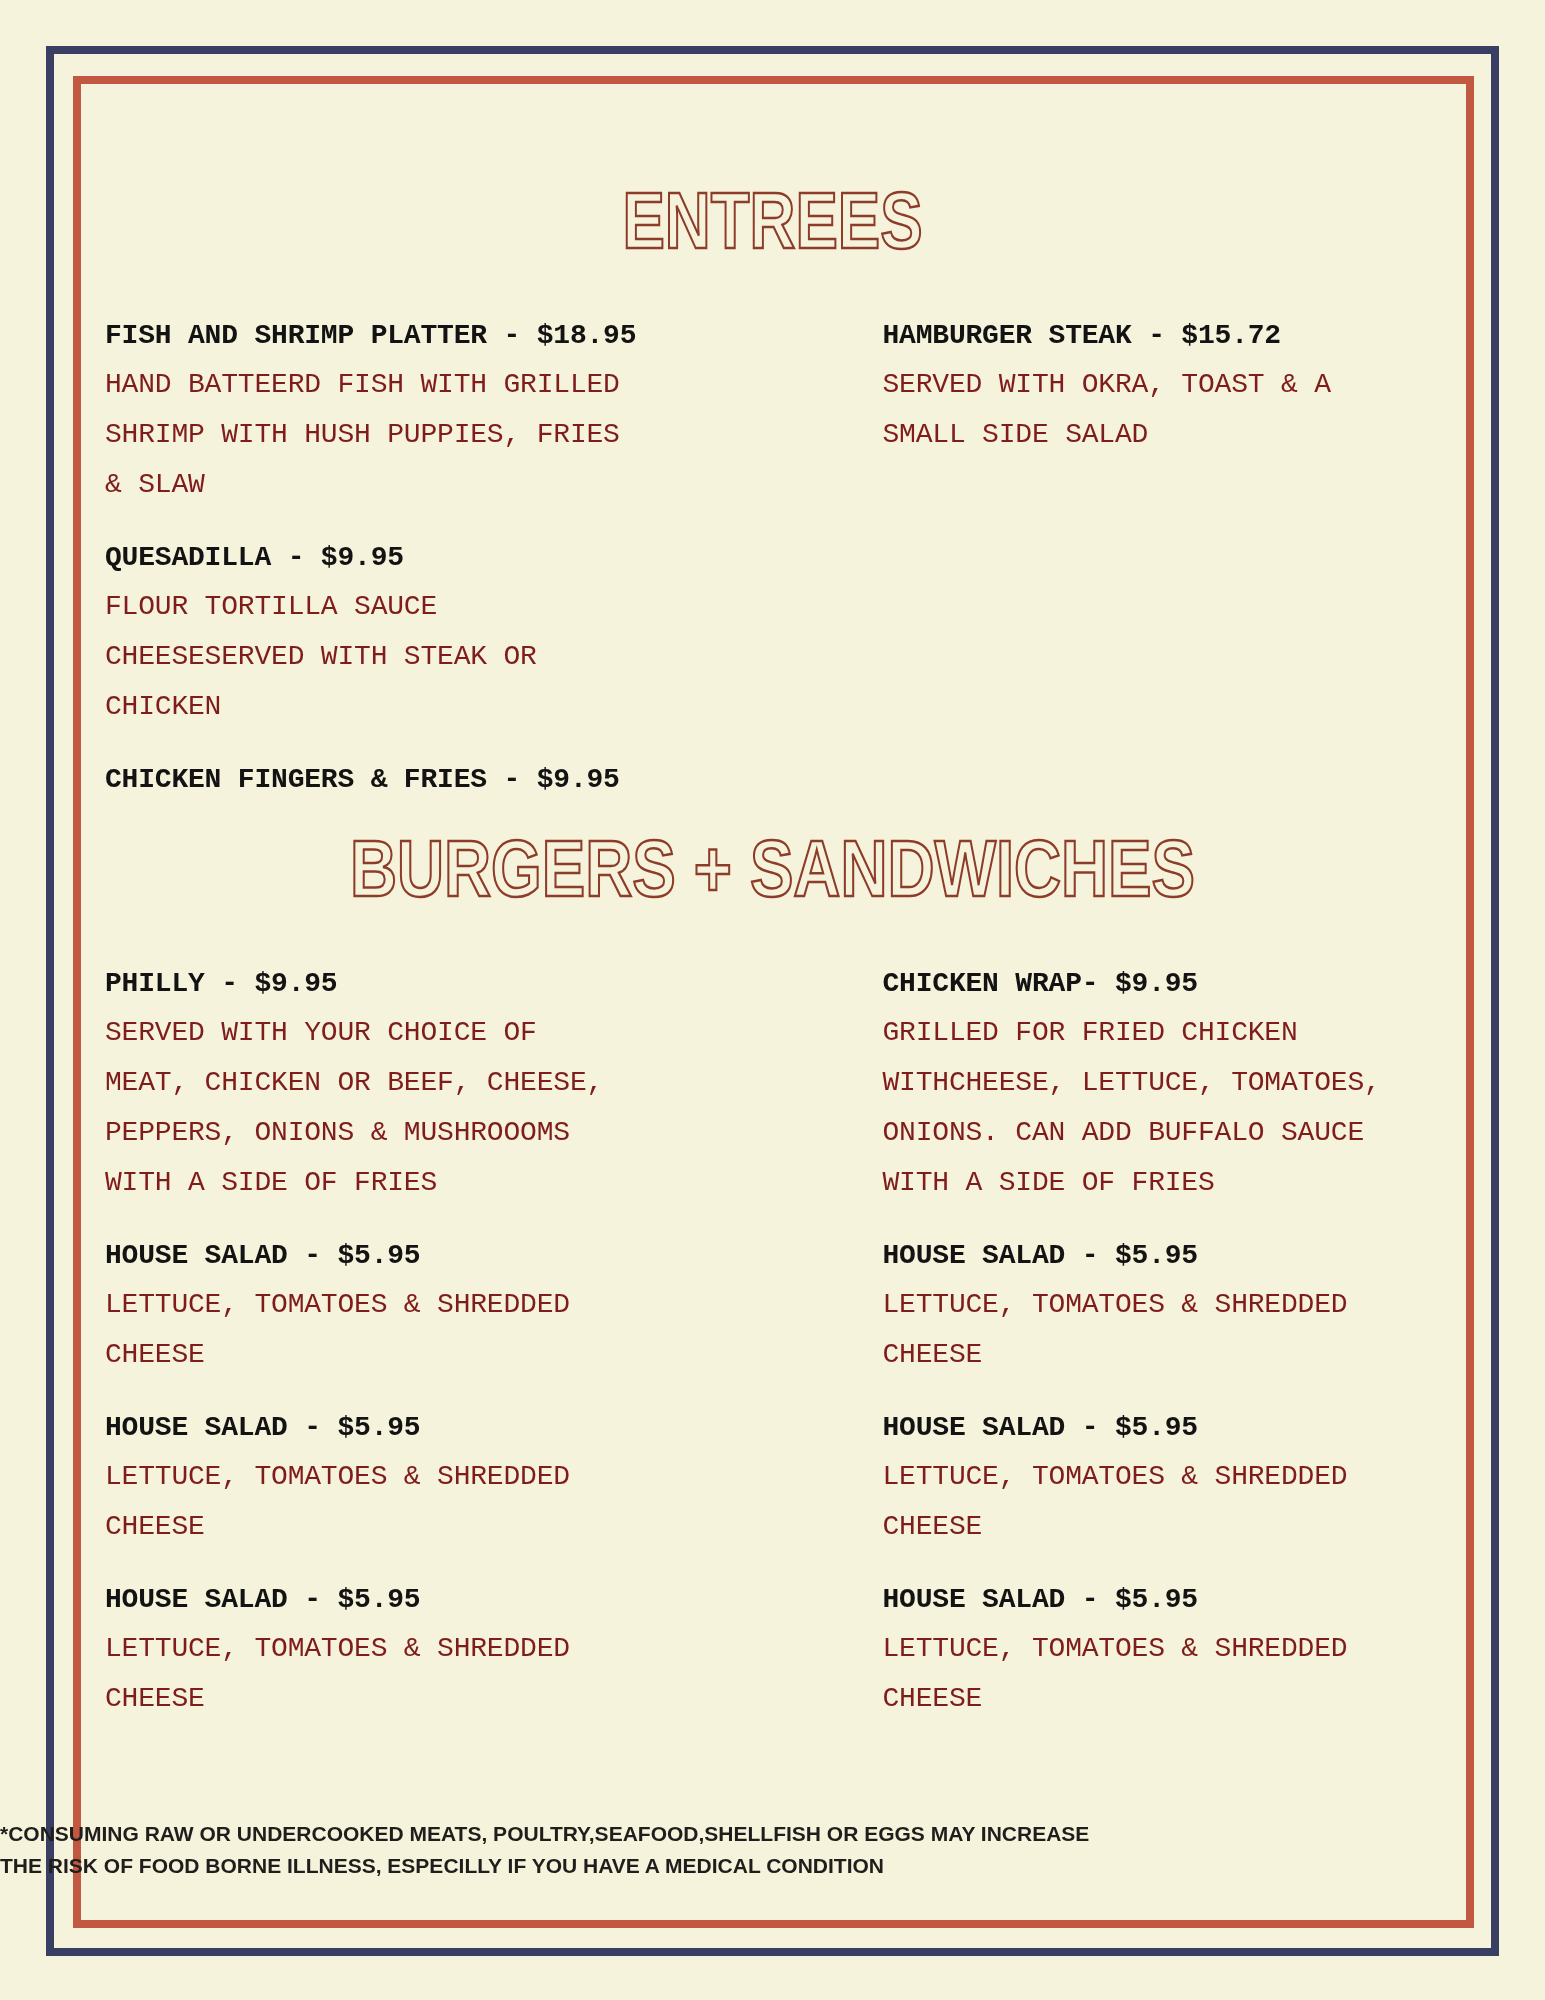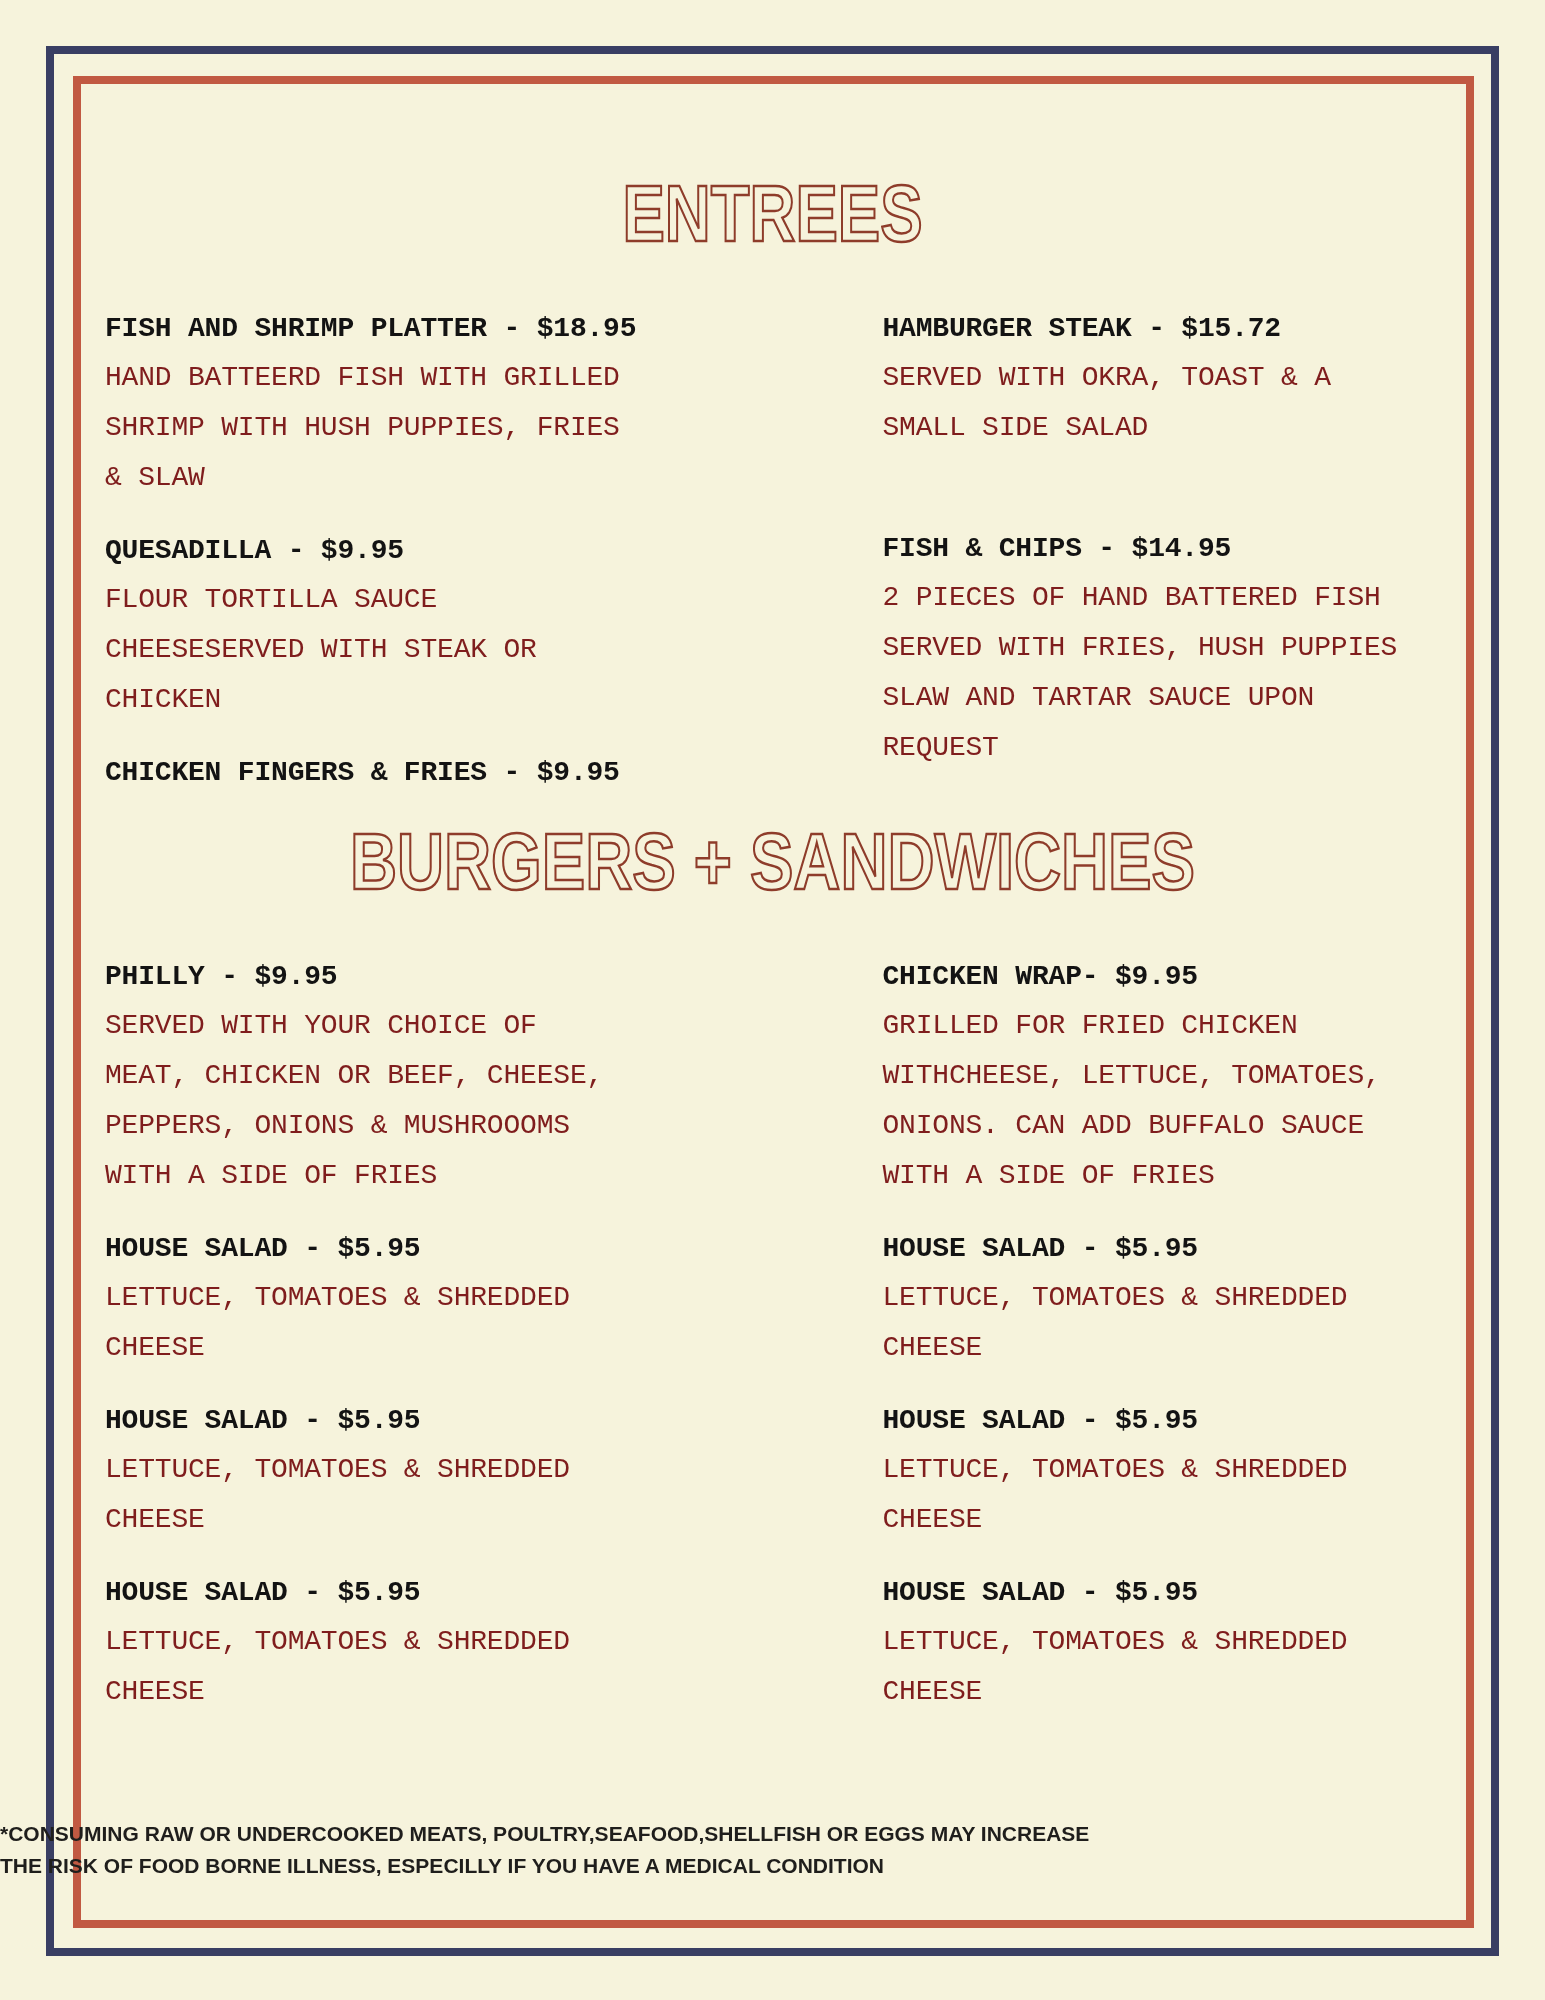--- a/index.html
+++ b/index.html
@@ -18,20 +18,21 @@
   }
   .border-inner {
     position: absolute;
     top: 76px; left: 73px; right: 71px; bottom: 72px;
     border: 8px solid #c15942;
   }
   .content {
     position: absolute;
     inset: 0;
     padding: 16px 105px;
+    margin-top: 7px;
   }
   .heading-svg {
     display: block;
     width: 100%;
     height: 100px;
     overflow: visible;
   }
   .heading-svg text {
     font-family: "Liberation Sans", "DejaVu Sans", sans-serif;
     font-weight: bold;
@@ -108,27 +109,20 @@
       <div class="item">
         <div class="item-name">CHICKEN FINGERS &amp; FRIES - $9.95</div>
       </div>
     </div>
     <div class="col">
       <div class="item item--sp">
         <div class="item-name">HAMBURGER STEAK - $15.72</div>
         <div class="item-desc">SERVED WITH OKRA, TOAST &amp; A
 SMALL SIDE SALAD</div>
       </div>
-      <div class="item">
-        <div class="item-name">FISH &amp; CHIPS - $14.95</div>
-        <div class="item-desc">2 PIECES OF HAND BATTERED FISH
-SERVED WITH FRIES, HUSH PUPPIES
-SLAW AND TARTAR SAUCE UPON
-REQUEST</div>
-      </div>
     </div>
   </div>
 
   <svg id="heading-burgers" class="heading-svg">
     <text x="50%" y="80" text-anchor="middle" textLength="845" lengthAdjust="spacingAndGlyphs">BURGERS + SANDWICHES</text>
   </svg>
 
   <div class="grid">
     <div class="col">
       <div class="item">

